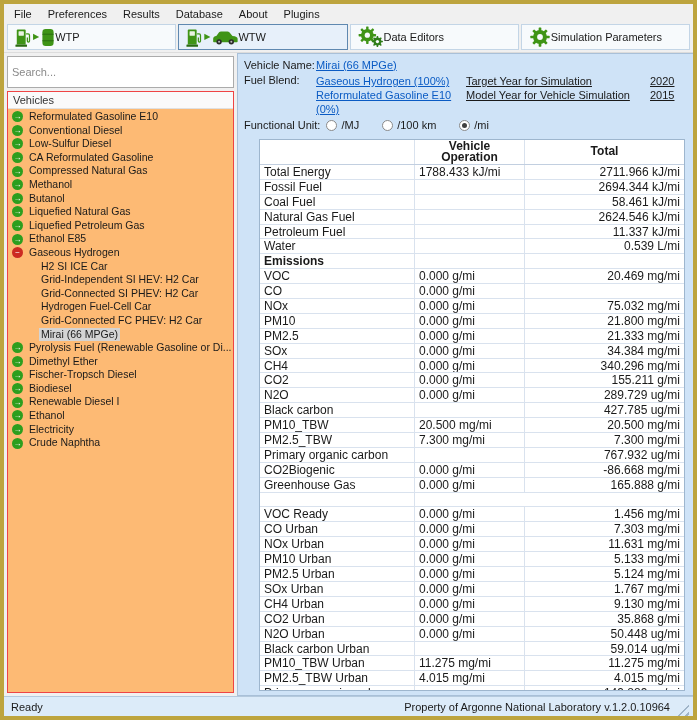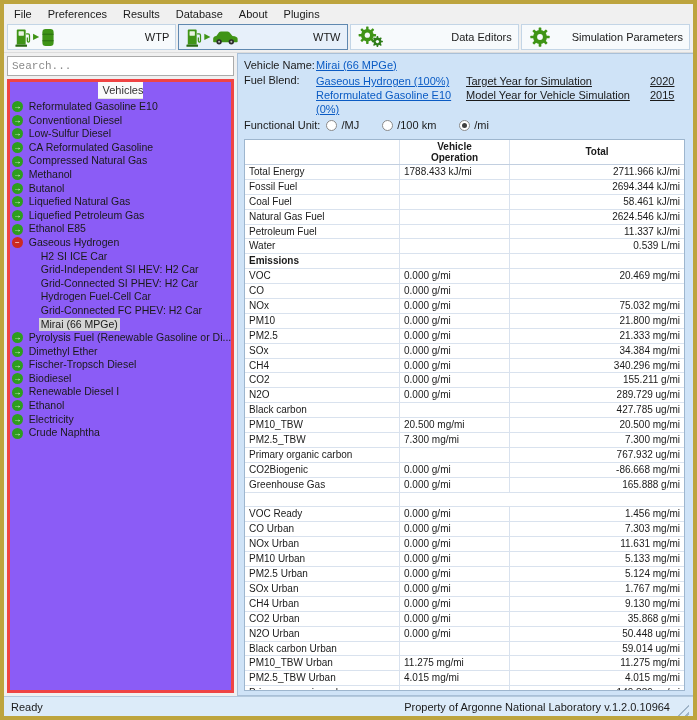--- a/index.html
+++ b/index.html
@@ -12,31 +12,31 @@
   
   .menubar { height:19px; display:flex; align-items:center; padding-left:2px; background:#f0f0f0; }
   .menu-item { padding:2px 8px; cursor:default; }
 
   
   .toolbar { height:30px; display:flex; gap:2px; padding:1px 3px 2px 3px; background:#f0f0f0;
              border-bottom:1px solid #dcdcdc; }
   .tb-btn { flex:1; display:flex; align-items:center; border:1px solid #c3d5e6; background:#f7fafc; }
   .tb-btn.active { border:1px solid #5f88b0; background:#e7f0fa; }
   .tb-icon { display:flex; align-items:center; gap:2px; margin-left:7px; }
-  .tb-label { flex:1; text-align:right; padding-right:6px; }
+  .tb-label { flex:1; text-align:left; padding-right:6px; }
   .mini-arrow { color:#3f9416; font-size:8px; line-height:1; }
 
   
   .content { flex:1; display:flex; min-height:0; }
   .left { width:233px; display:flex; flex-direction:column; padding:3px; background:#f0f0f0; }
-  .search { height:20px; border:1px solid #ababab; background:#fff; padding:0 4px; font-size:11px;
-            font-family:Liberation Mono, monospace; width:100%; }
+  .search { height:32px; border:1px solid #ababab; background:#fff; padding:0 4px; font-size:11px;
+            font-family:Liberation Sans, sans-serif; width:100%; }
   .search::placeholder { color:#8a8a8a; }
-  .tree-panel { flex:1; margin-top:3px; border:3px solid #ef4444; background:#8b5cf6; display:flex;
-                flex-direction:column; overflow:hidden;align-items:center; }
+  .tree-panel { flex:1; margin-top:3px; border:1px solid #ef4444; background:#fdba74; display:flex;
+                flex-direction:column; overflow:hidden; }
   .tree-header { height:17px; line-height:16px; padding-left:5px; background:#fafafa;
                  border-bottom:1px solid #e0e0e0; color:#333; }
   .tree-items { flex:1; overflow:hidden; padding-top:1px; }
   .tree-item { height:13.6px; line-height:13.6px; display:flex; align-items:center;
                white-space:nowrap; overflow:hidden; font-size:10.5px; cursor:default; }
   .tree-item.lvl0 { padding-left:4px; }
   .tree-item.lvl1 { padding-left:31px; }
   .node-icon { width:11px; height:11px; min-width:11px; border-radius:50%; background:#2d9e1e;
                color:#fff; font-size:8px; line-height:11px; text-align:center; margin-right:4px;
                display:inline-block; }
@@ -57,21 +57,21 @@
   .ylabel { width:178px; }
   .yval { margin-left:6px; }
   .fu-group { display:flex; align-items:center; gap:23px; margin-left:6px; }
   .fu-opt { display:flex; align-items:center; gap:4px; cursor:default; }
   .radio { width:11px; height:11px; min-width:11px; border:1px solid #8a8a8a; border-radius:50%;
            background:#fff; position:relative; display:inline-block; }
   .radio.sel::after { content:""; position:absolute; left:2px; top:2px; width:5px; height:5px;
                       border-radius:50%; background:#404040; }
 
   
-  .rtable { background:#fff; border:1px solid #9eb6ce; font-size:10px; overflow:hidden; }
+  .rtable { background:#fff; border:1px solid #9eb6ce; font-size:12px; overflow:hidden;margin-left:15px; }
   .trow { display:grid; grid-template-columns:155px 110px 1fr; height:14.9px;
           border-bottom:1px solid #d9e2ee; }
   .trow.thead { height:25px; font-weight:bold; border-bottom:1px solid #c2cfe0; }
   .tcell { padding:1px 4px; border-right:1px solid #d9e2ee; overflow:hidden; white-space:nowrap;
            line-height:12.5px; }
   .tcell.c3 { border-right:none; text-align:right; }
   .thead .tcell { display:flex; align-items:center; justify-content:center; text-align:center;
                   white-space:pre-line; line-height:11.5px; padding:0; }
   .trow.section .c1 { font-weight:bold; }
 

